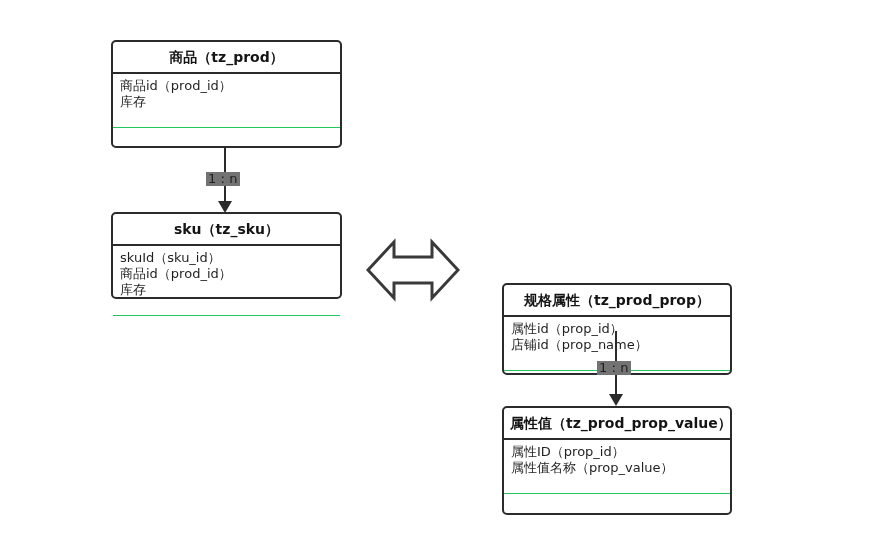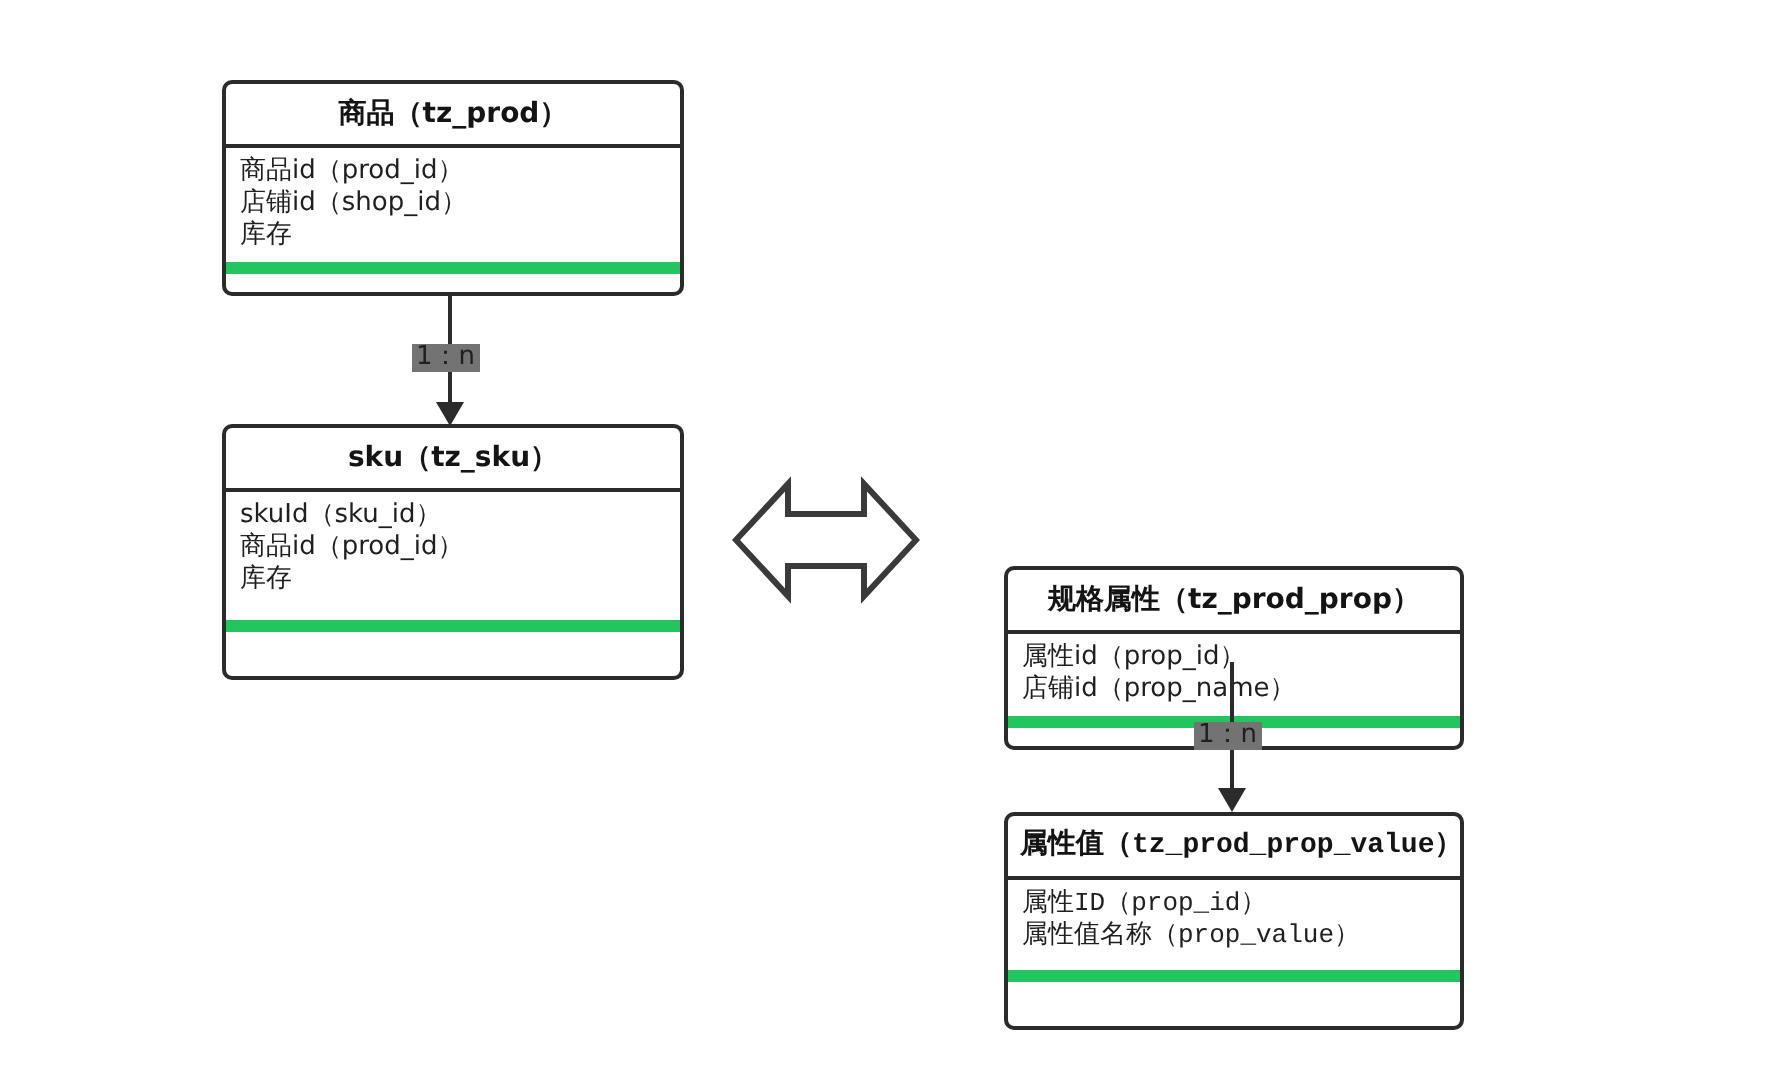--- a/index.html
+++ b/index.html
@@ -38,22 +38,22 @@
     text-align: center;
     font-weight: bold;
     font-size: 14px;
     line-height: 1;
     padding: 8px 6px 8px 6px;
     border-bottom: 2px solid #2b2b2b;
     white-space: nowrap;
     color: #141414;
   }
   .entity-fields {
-    padding: 4px 0 5px 7px;
-    border-bottom: 6px solid #22c55e;
+    padding: 4px 0 17px 7px;
+    border-bottom: 1px solid #22c55e;
     flex: 1 1 auto;
   }
   .entity-field {
     font-size: 13px;
     line-height: 16px;
     white-space: nowrap;
     color: #1f1f1f;
   }
   .entity-footer {
     
@@ -98,33 +98,32 @@
 </style>
 </head>
 <body>
 
 <div id="canvas">
 
   <div class="entity" style="left:111px; top:40px; width:231px; height:108px;">
     <div class="entity-title">商品（tz_prod）</div>
     <div class="entity-fields">
       <div class="entity-field">商品id（prod_id）</div>
-      <div class="entity-field">店铺id（shop_id）</div>
       <div class="entity-field">库存</div>
     </div>
     <div class="entity-footer" style="height:22px;"></div>
   </div>
 
   <div class="connector" style="left:224px; top:148px; width:16px; height:66px;">
     <div class="connector-line" style="height:54px;"></div>
     <div class="connector-head" style="left:-6px; top:53px;"></div>
     <div class="connector-label" style="left:-18px; top:24px;">1：n</div>
   </div>
 
-  <div class="entity" style="left:111px; top:212px; width:231px; height:128px;">
+  <div class="entity" style="left:111px; top:212px; width:231px; height:87px;">
     <div class="entity-title">sku（tz_sku）</div>
     <div class="entity-fields">
       <div class="entity-field">skuId（sku_id）</div>
       <div class="entity-field">商品id（prod_id）</div>
       <div class="entity-field">库存</div>
     </div>
     <div class="entity-footer" style="height:22px;"></div>
   </div>
 
   <div class="bi-arrow" style="left:366px; top:236px;">
@@ -141,21 +140,21 @@
     </div>
     <div class="entity-footer" style="height:22px;"></div>
   </div>
 
   <div class="connector" style="left:615px; top:331px; width:16px; height:76px;">
     <div class="connector-line" style="height:64px;"></div>
     <div class="connector-head" style="left:-6px; top:63px;"></div>
     <div class="connector-label" style="left:-18px; top:30px;">1：n</div>
   </div>
 
-  <div class="entity" style="left:502px; top:406px; width:230px; height:109px;font-family:Liberation Mono, monospace;">
+  <div class="entity" style="left:502px; top:406px; width:230px; height:109px;">
     <div class="entity-title">属性值（tz_prod_prop_value）</div>
     <div class="entity-fields">
       <div class="entity-field">属性ID（prop_id）</div>
       <div class="entity-field">属性值名称（prop_value）</div>
     </div>
     <div class="entity-footer" style="height:22px;"></div>
   </div>
 
 </div>
 

